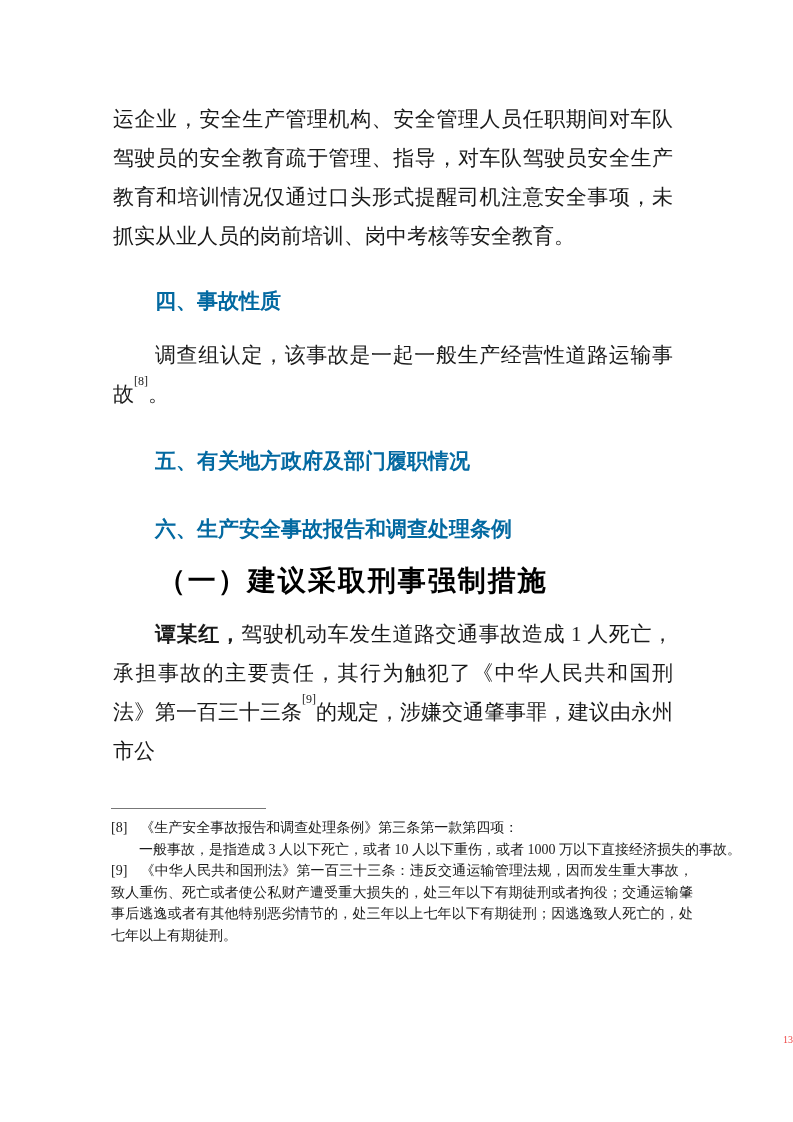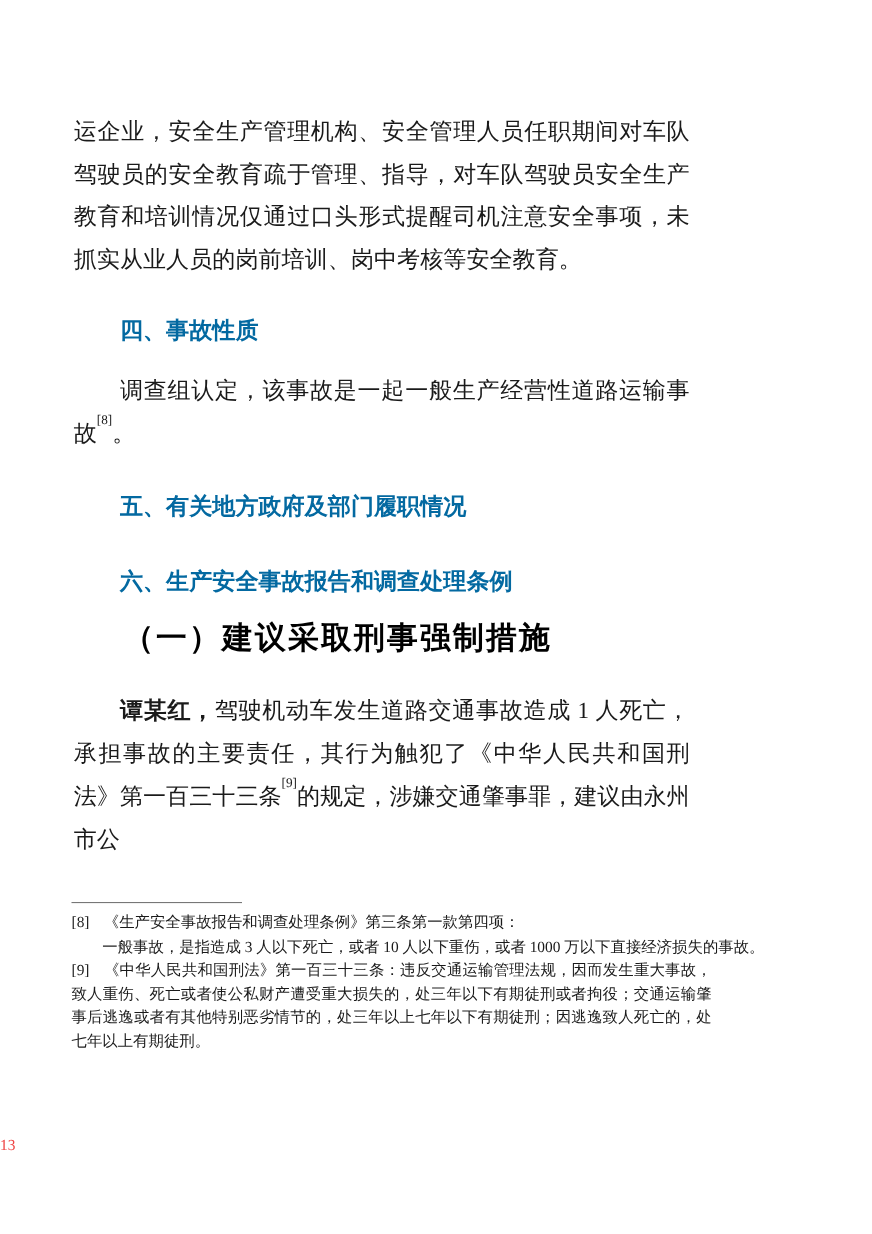--- a/index.html
+++ b/index.html
@@ -7,36 +7,36 @@
   body {
     width: 793px;
     font-family: "Liberation Serif", "DejaVu Serif", serif;
     color: #1a1a1a;
   }
   .page {
     position: relative;
     width: 793px;
     height: 1122px;
     background: #ffffff;
-    padding: 100px 0 0 67px;
+    padding: 100px 0 0 113px;
     overflow: hidden;
   }
   
   .body-para {
     width: 560px;
     font-size: 21px;
     line-height: 39px;
     text-align: justify;
     text-indent: 2em;
     color: #1a1a1a;
   }
   .no-indent { text-indent: 0; }
   .mt-p2 { margin-top: 15px; }
   .mt-p3 { margin-top: 15px; }
-  .mt-p4 { margin-top: 26px; }
+  .mt-p4 { margin-top: 14px; }
   .bold-run { font-weight: bold; }
   .fnref {
     font-size: 12px;
     position: relative;
     top: -8px;
     line-height: 0;
   }
   
   .sec-heading {
     width: 560px;
@@ -79,22 +79,22 @@
   }
   .fn-line { text-align: justify; }
   .fn-oneline { white-space: nowrap; }
   .fn-marker { margin-right: 13px; }
   .fn-indent { text-indent: 2em; }
   .page-number {
     position: absolute;
     left: 0;
     top: 1034px;
     width: 793px;
-    text-align: left;
-    font-size: 14px;
+    text-align: right;
+    font-size: 10px;
     color: #ef4444;
   }
 </style>
 </head>
 <body>
 
 <div class="page">
 
   <p class="body-para no-indent">运企业，安全生产管理机构、安全管理人员任职期间对车队驾驶员的安全教育疏于管理、指导，对车队驾驶员安全生产教育和培训情况仅通过口头形式提醒司机注意安全事项，未抓实从业人员的岗前培训、岗中考核等安全教育。</p>
 

